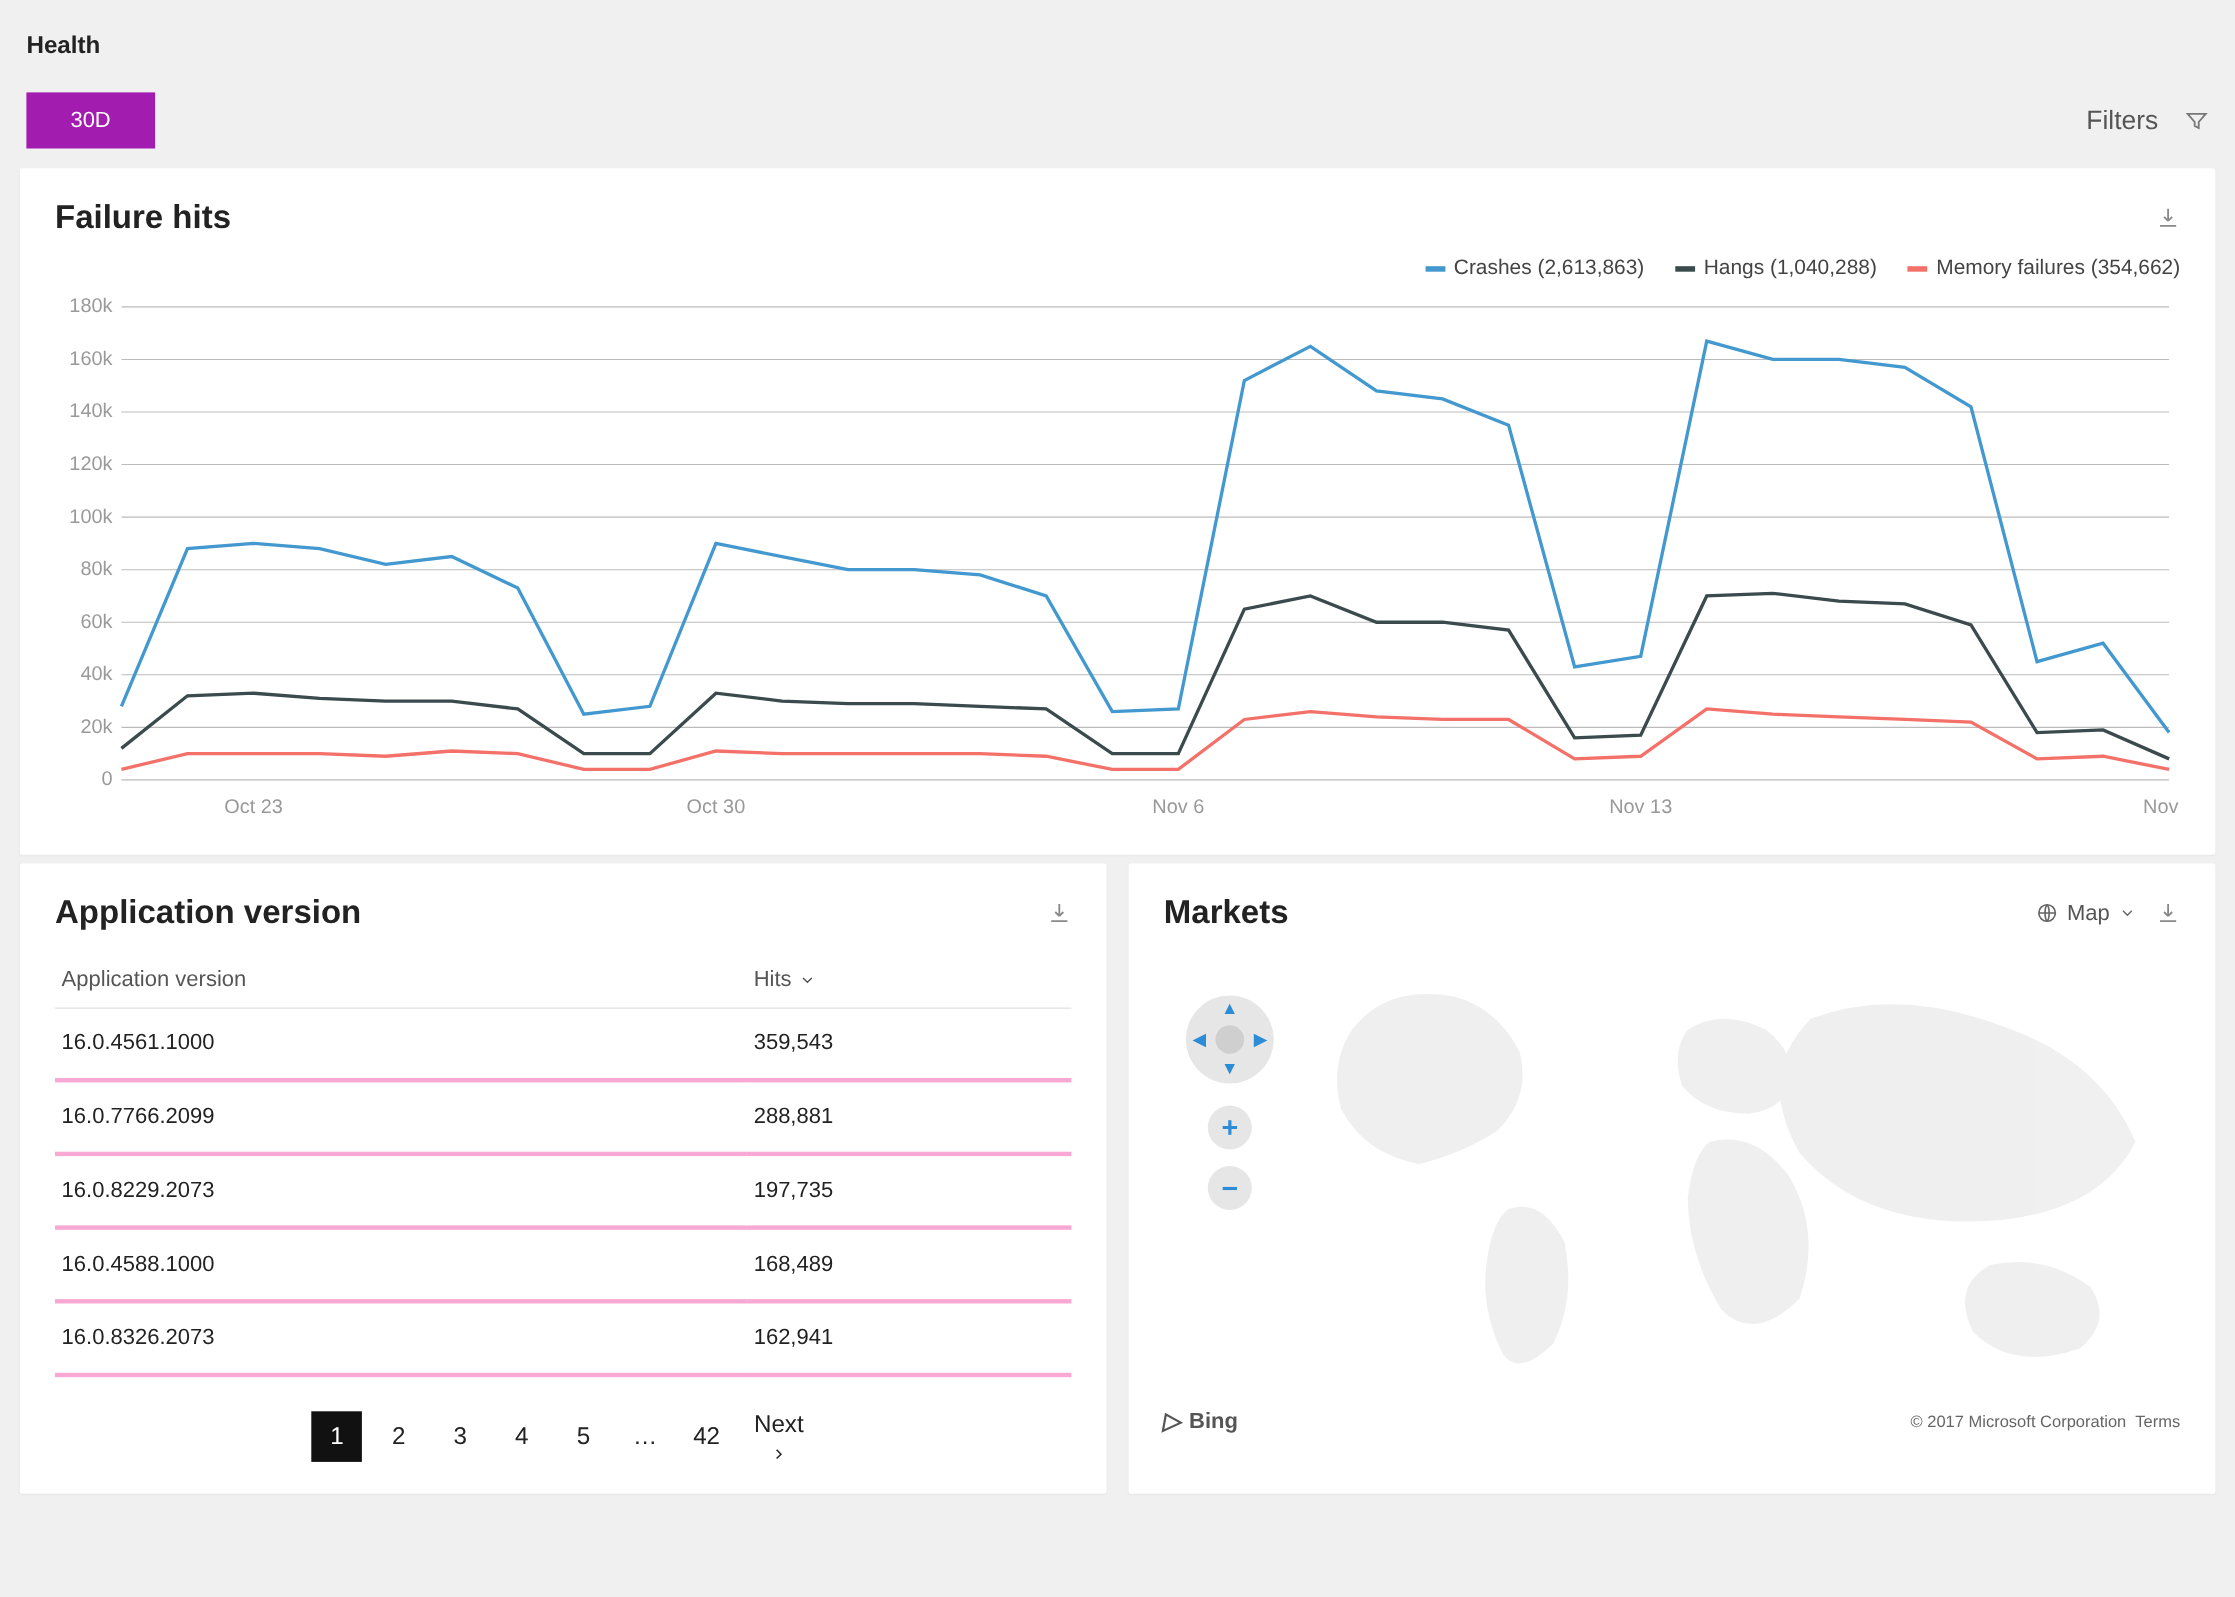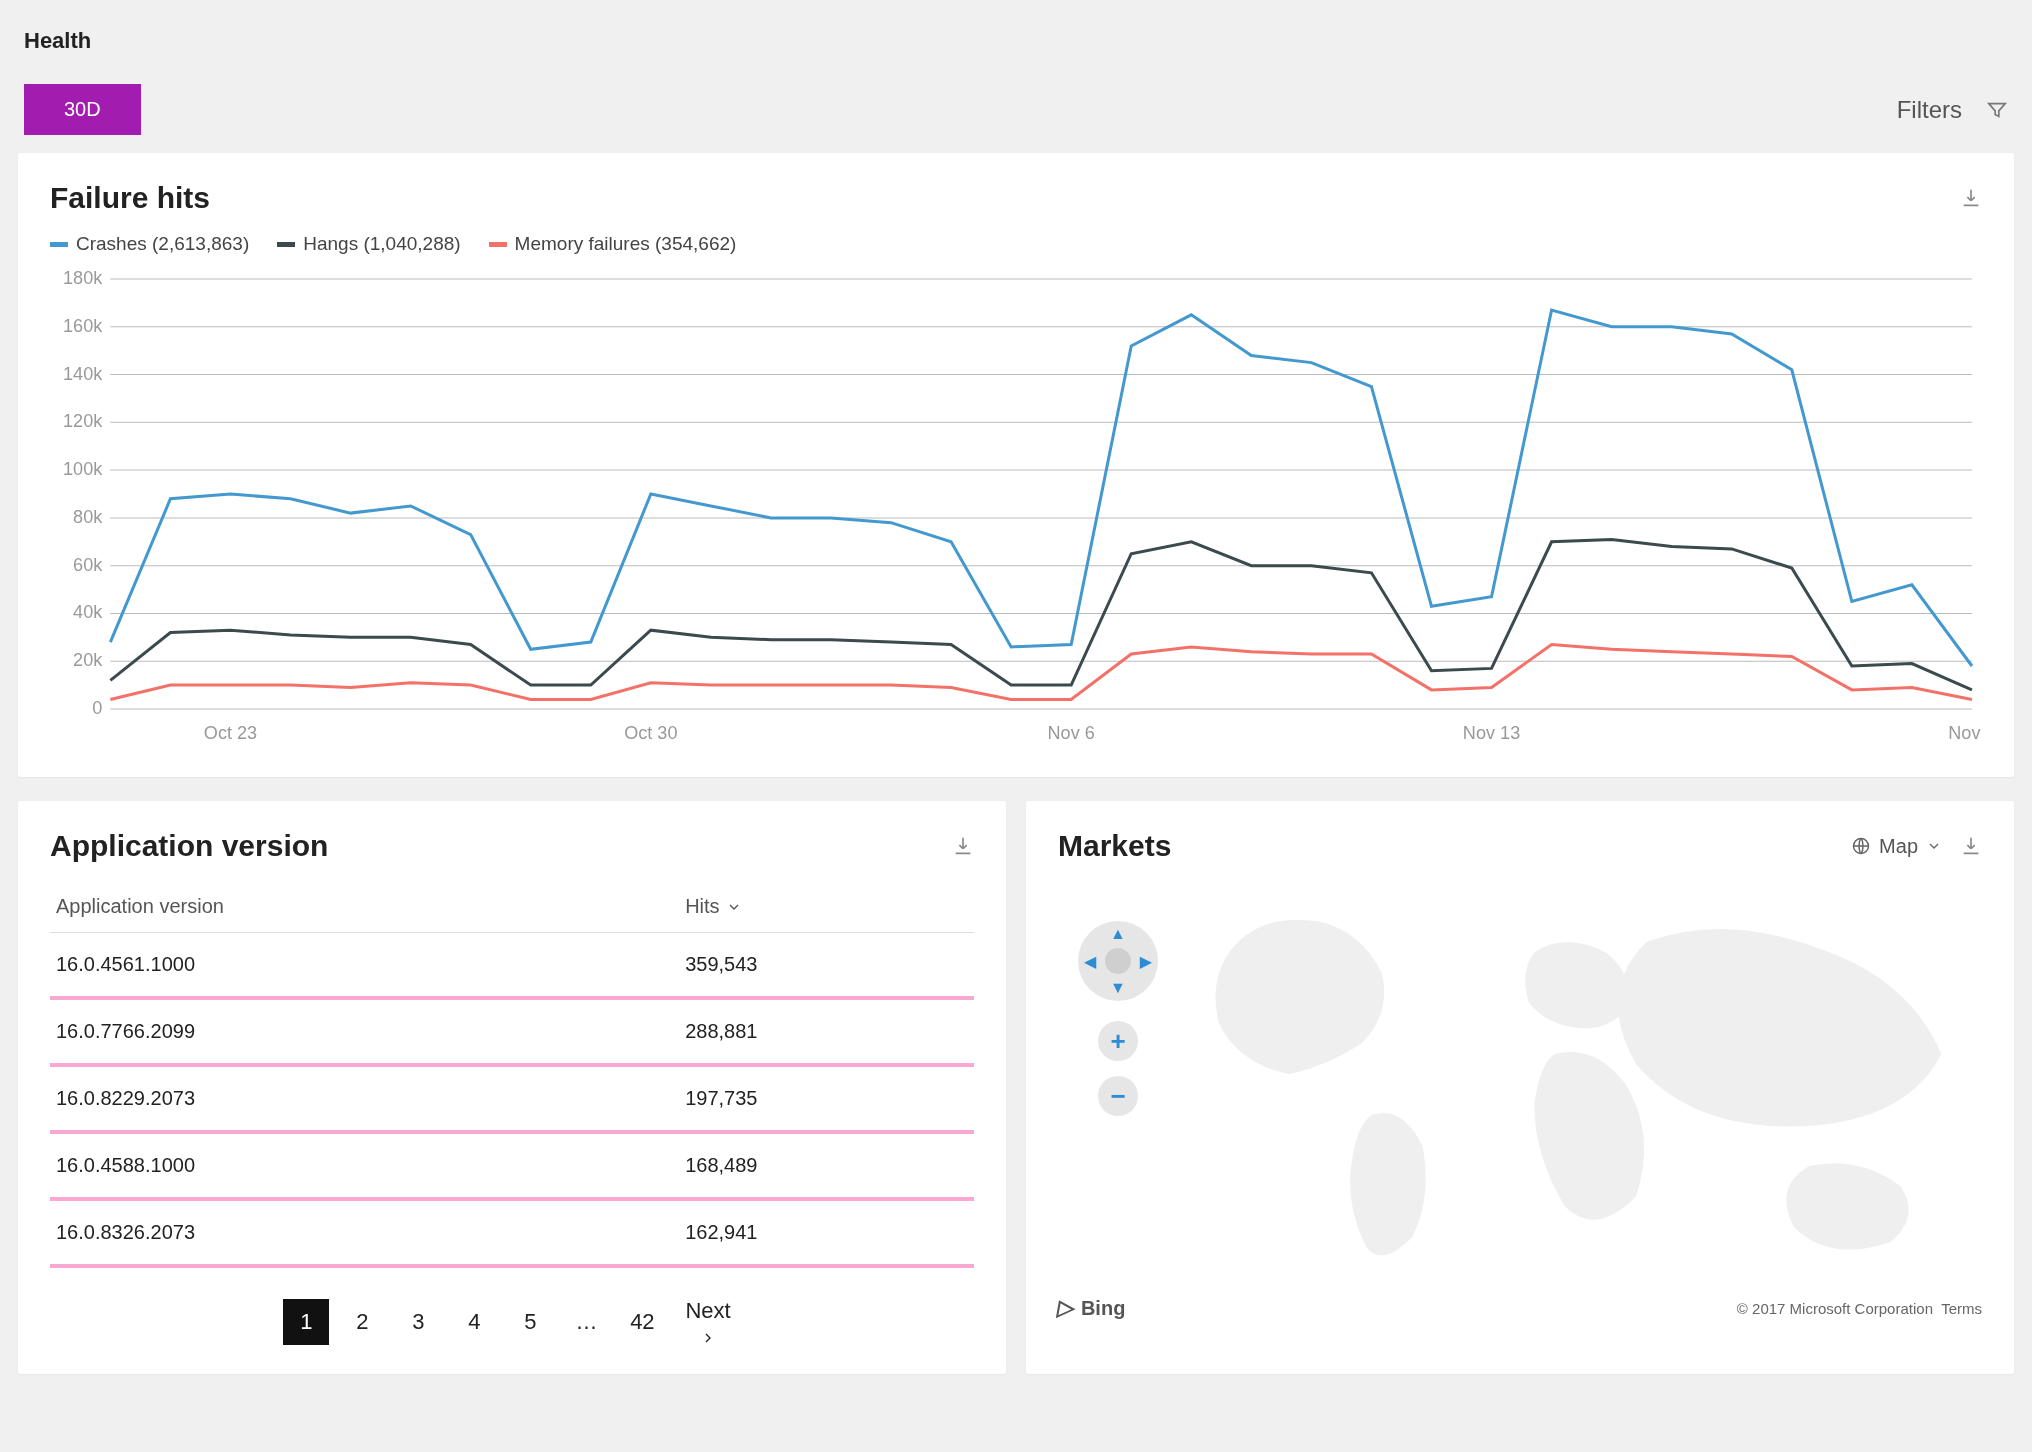--- a/index.html
+++ b/index.html
@@ -27,30 +27,30 @@
 .card {
   background: #fff; padding: 28px 32px; border-radius: 2px;
   box-shadow: 0 1px 2px rgba(0,0,0,.04);
 }
 .card-header {
   display: flex; justify-content: space-between; align-items: center;
   margin-bottom: 18px;
 }
 .card-title { font-size: 30px; font-weight: 700; }
 .download-icon { color: #888; cursor: pointer; }
-.legend { display: flex; gap: 28px; margin-bottom: 14px; font-size: 19px; color: #444; }
+.legend { display: flex; gap: 28px; margin-bottom: 14px; font-size: 19px; color: #444; justify-content: flex-end; }
 .legend-item { display: flex; align-items: center; gap: 8px; }
 .swatch { width: 18px; height: 5px; }
 .chart-wrap { position: relative; height: 480px; }
 .chart-wrap svg { width: 100%; height: 100%; }
 .y-label { fill: #999; font-size: 18px; text-anchor: end; }
 .x-label { fill: #999; font-size: 18px; text-anchor: middle; }
 .gridline { stroke: #bbb; stroke-width: 1; }
 .series { fill: none; stroke-width: 3; }
-.row2 { display: flex; gap: 20px; margin-top: 24px; }
+.row2 { display: flex; gap: 20px; margin-top: 8px; }
 .row2 .card { flex: 1; }
 .table { width: 100%; border-collapse: collapse; font-size: 20px; }
 .table th { text-align: left; font-weight: 400; color: #555; padding: 14px 6px; border-bottom: 1px solid #ddd; }
 .table td { padding: 20px 6px; border-bottom: 4px solid #f9a8d4; }
 .sort-hdr { display: flex; align-items: center; gap: 6px; }
 .pager { display: flex; gap: 10px; align-items: center; justify-content: center; margin-top: 30px; font-size: 22px; }
 .pg { width: 46px; height: 46px; display: flex; align-items: center; justify-content: center; cursor: pointer; }
 .pg.active { background: #111; color: #fff; }
 .pg-next { display: flex; align-items: center; gap: 6px; padding: 0 10px; cursor: pointer; flex-direction: column; }
 .map-ctrl { display: flex; align-items: center; gap: 8px; color: #555; font-size: 20px; cursor: pointer; }

